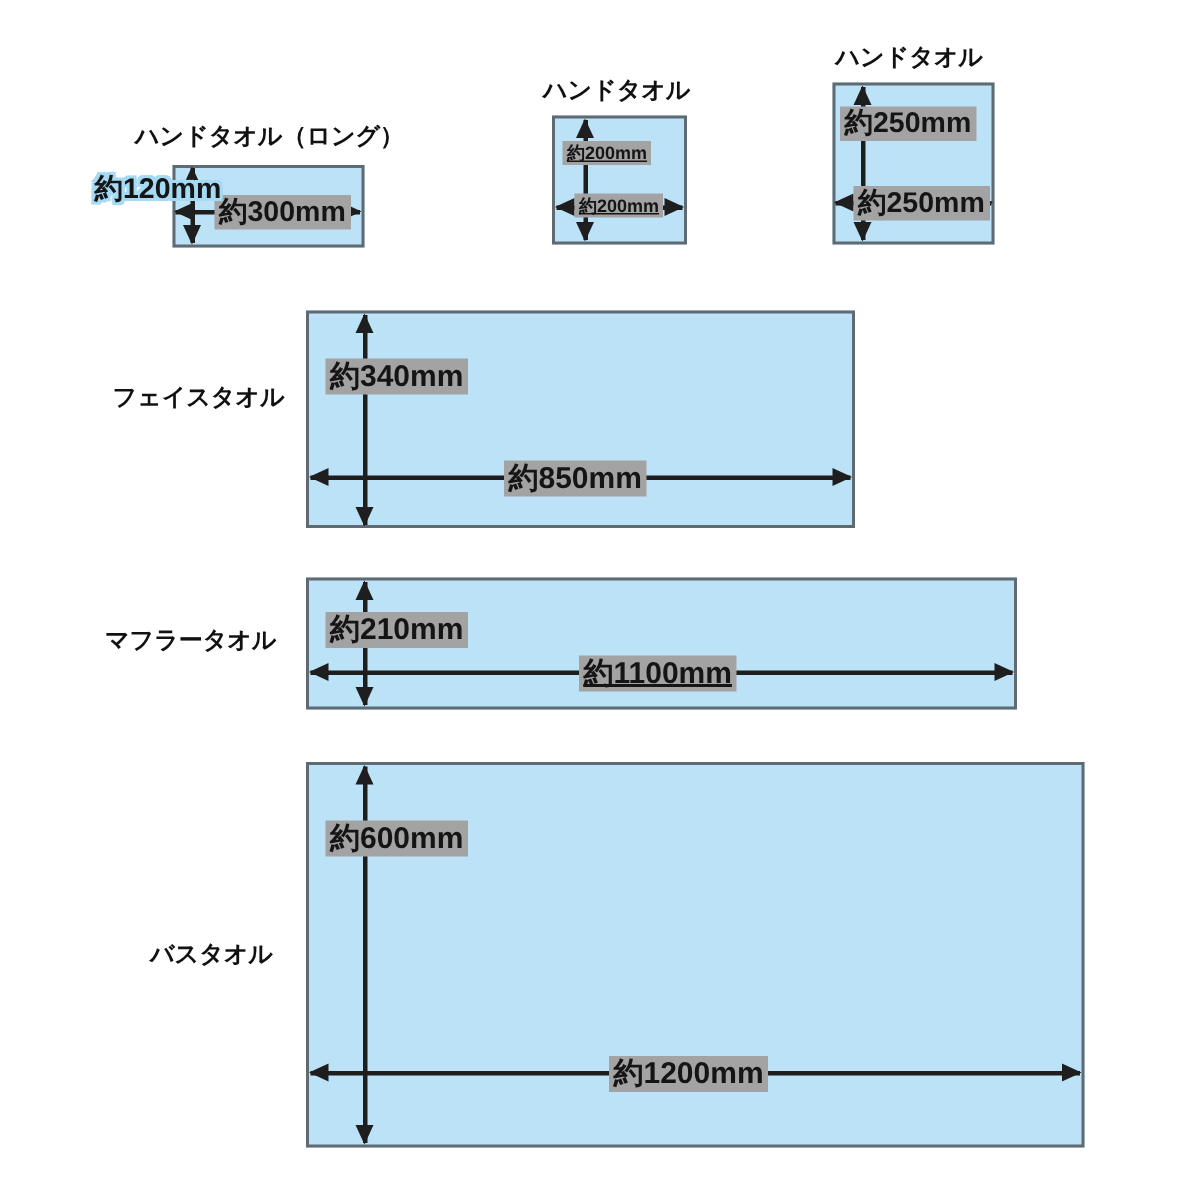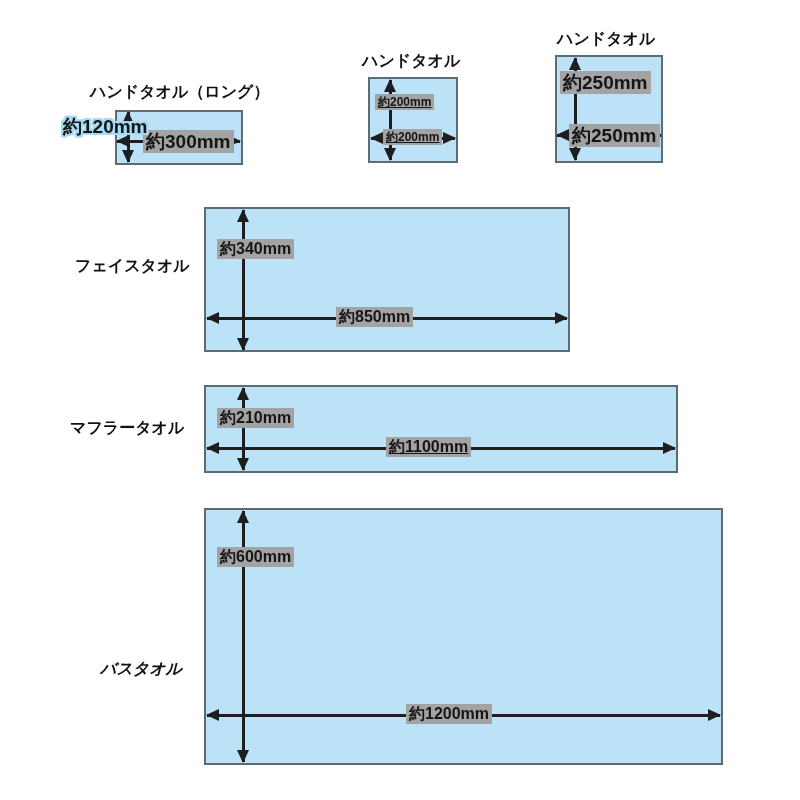--- a/index.html
+++ b/index.html
@@ -30,21 +30,21 @@
     position:absolute;font-weight:bold;color:#151515;line-height:1;
     white-space:nowrap;z-index:2;padding:2px 3px;background:#a3a3a3;
   }
   .dim-label.halo{
     background:transparent;z-index:3;
     text-shadow:-2px -2px 0 #a5daf4, 2px -2px 0 #a5daf4, -2px 2px 0 #a5daf4,
                  2px  2px 0 #a5daf4, 0 -2px 0 #a5daf4, 0 2px 0 #a5daf4,
                 -2px  0   0 #a5daf4, 2px 0  0 #a5daf4;
     text-align:right;
   }
-  .fs16{font-size:12px;text-decoration:underline;} .fs19{font-size:19px;} .fs20{font-size:16px;text-align:center;}
+  .fs16{font-size:12px;text-decoration:underline;} .fs19{font-size:19px;} .fs20{font-size:20px;text-align:center;}
 
   
   .g1 .towel-title{left:90px;top:84px;}
   .g1 .rect{left:115px;top:110px;width:128px;height:55px;}
   .g1 .arrow-v{left:127px;top:112px;height:50px;}
   .g1 .arrow-h{left:117px;top:140px;width:123px;}
   .g1 .h-label{left:60px;top:115px;}
   .g1 .w-label{left:143px;top:130px;}
 
   
@@ -73,21 +73,21 @@
 
   
   .g5 .towel-title{left:70px;top:420px;}
   .g5 .rect{left:204px;top:385px;width:474px;height:88px;}
   .g5 .arrow-v{left:242px;top:388px;height:82px;}
   .g5 .arrow-h{left:207px;top:447px;width:468px;}
   .g5 .h-label{left:217px;top:408px;}
   .g5 .w-label{left:386px;top:437px;text-decoration:underline;}
 
   
-  .g6 .towel-title{left:100px;top:661px;font-style:italic;}
+  .g6 .towel-title{left:100px;top:629px;}
   .g6 .rect{left:204px;top:508px;width:519px;height:257px;}
   .g6 .arrow-v{left:242px;top:511px;height:251px;}
   .g6 .arrow-h{left:207px;top:714px;width:513px;}
   .g6 .h-label{left:217px;top:547px;}
   .g6 .w-label{left:406px;top:704px;}
 </style>
 </head>
 <body>
 
 <div class="canvas">

